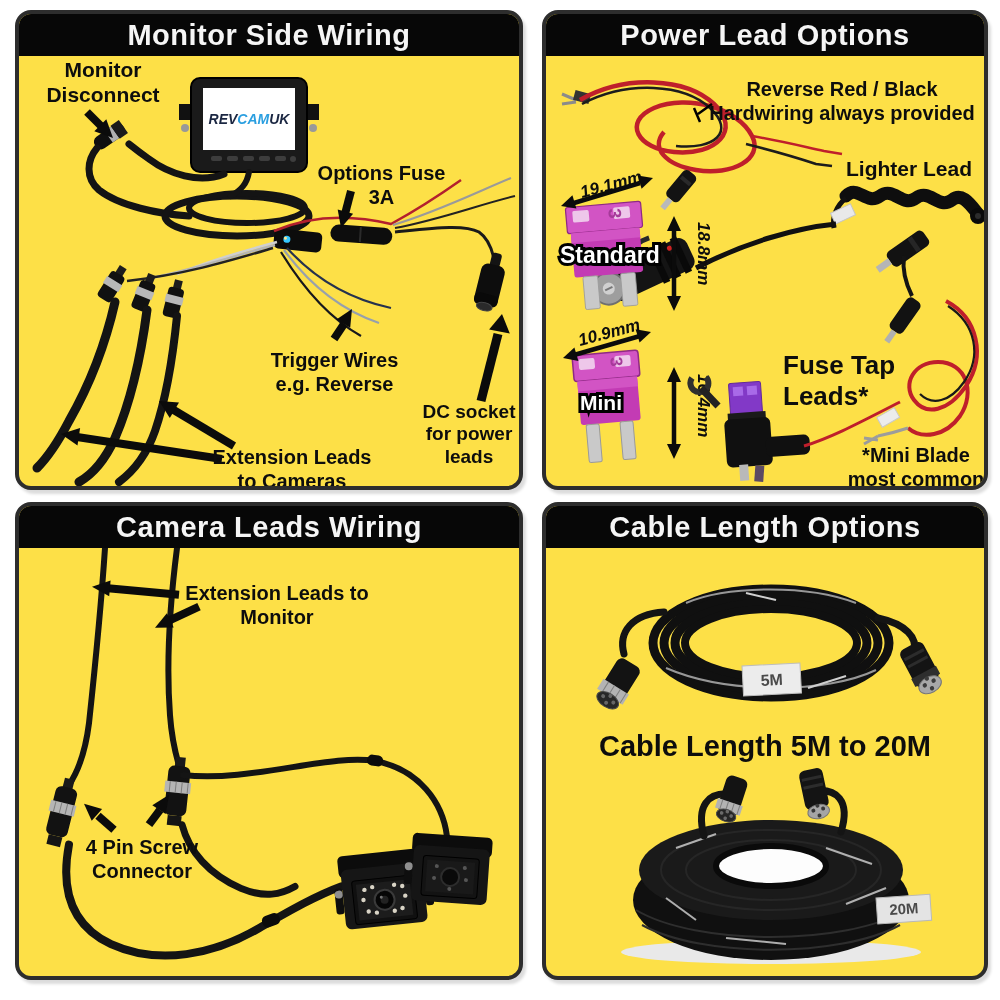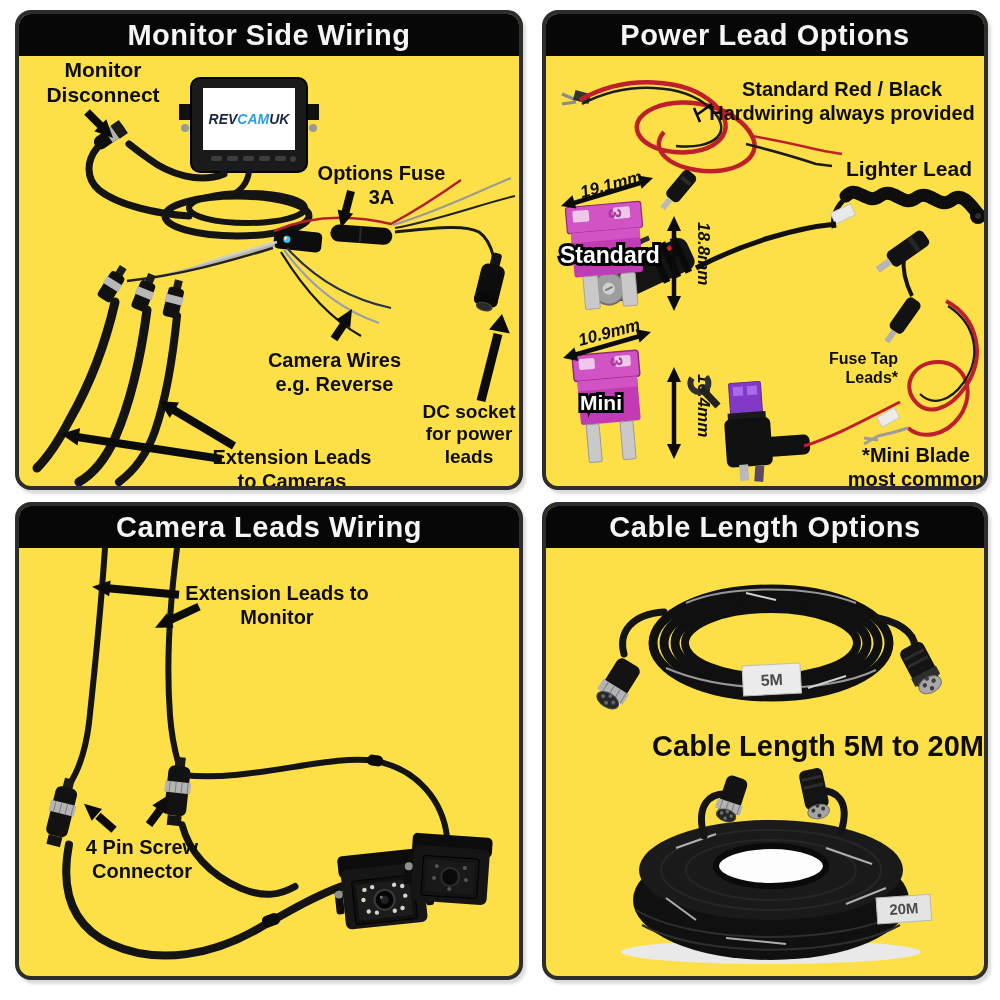--- a/index.html
+++ b/index.html
@@ -28,21 +28,21 @@
   }
   .panel-body { position:relative; width:100%; height:calc(100% - 42px); }
   .illus { position:absolute; left:0; top:0; width:100%; height:100%; z-index:1; }
   .label {
     position:absolute; z-index:2;
     font-weight:bold; color:#0d0d0d;
     white-space:pre-line; text-align:center; line-height:1.18;
   }
   .caption {
     position:absolute; z-index:2; width:100%;
-    font-weight:bold; color:#0d0d0d; text-align:right;
+    font-weight:bold; color:#0d0d0d; text-align:center;
   }
   .wire  { fill:none; stroke:#141414; stroke-linecap:round; }
   .arrow-shaft { stroke:#0b0b0b; fill:none; }
   .arrow-head  { fill:#0b0b0b; stroke:none; }
   .dim   { font-weight:bold; font-style:italic; font-size:17px; fill:#0d0d0d; }
   .overlayname { font-weight:bold; fill:#ffffff; stroke:#000000; stroke-width:6px; paint-order:stroke; }
   .tagtext { font-weight:bold; fill:#4a4a4a; }
   .logo { font-weight:bold; font-style:italic; font-size:14px; }
 </style>
 </head>
@@ -151,21 +151,21 @@
         <polygon class="arrow-head" points="42,378 61.1,372.1 58.5,389.5"></polygon>
       </g>
       <g>
         <line class="arrow-shaft" x1="215" y1="390" x2="153" y2="353" stroke-width="8"></line>
         <polygon class="arrow-head" points="140,345 160,346.6 150.8,362"></polygon>
       </g>
     </svg>
     <div class="label" style="left:8px; top:2px; width:152px; font-size:21px;">Monitor
 Disconnect</div>
     <div class="label" style="left:285px; top:106px; width:155px; font-size:20px;">Options Fuse 3A</div>
-    <div class="label" style="left:243px; top:293px; width:145px; font-size:20px;">Camera Wires
+    <div class="label" style="left:243px; top:293px; width:145px; font-size:20px;">Trigger Wires
 e.g. Reverse</div>
     <div class="label" style="left:183px; top:390px; width:180px; font-size:20px;">Extension Leads
 to Cameras</div>
     <div class="label" style="left:400px; top:345px; width:100px; font-size:19px;">DC socket
 for power
 leads</div>
   </div>
 </section>
 
 <section class="panel panel-tr">
@@ -284,24 +284,24 @@
         <path d="M 402,250 C 430,268 436,300 418,326 C 404,346 386,350 374,338" fill="none" stroke="#191919" stroke-width="2.2"></path>
         <path d="M 362,372 C 350,376 342,378 332,380 M 332,380 l -14,8 M 332,384 l -14,-2" fill="none" stroke="#9c9c9c" stroke-width="3"></path>
         <rect x="332" y="356" width="20" height="11" transform="rotate(-30 342 361)" fill="#ececec" stroke="#c9c9c9"></rect>
         <g transform="translate(370,244) rotate(35)">
           <rect x="-8" y="0" width="16" height="38" rx="5" fill="#121212"></rect>
           <rect x="-3" y="38" width="6" height="13" fill="#b0b0b0"></rect>
         </g>
         <path d="M 366,240 C 360,228 356,215 358,200" fill="none" stroke="#141414" stroke-width="4"></path>
       </g>
     </svg>
-    <div class="label" style="left:150px; top:22px; width:292px; font-size:20px;">Standard Red / Black
+    <div class="label" style="left:150px; top:22px; width:292px; font-size:20px;">Reverse Red / Black
 Hardwiring always provided</div>
     <div class="label" style="left:298px; top:101px; width:130px; font-size:21px;">Lighter Lead</div>
-    <div class="label" style="left:237px; top:294px; width:115px; font-size:16px; text-align:right;">Fuse Tap
+    <div class="label" style="left:237px; top:294px; width:115px; font-size:26px; text-align:left;">Fuse Tap
 Leads*</div>
     <div class="label" style="left:300px; top:388px; width:140px; font-size:20px;">*Mini Blade
 most common</div>
   </div>
 </section>
 
 <section class="panel panel-bl">
   <div class="panel-title">Camera Leads Wiring</div>
   <div class="panel-body">
     <svg class="illus" viewBox="0 0 500 430" preserveAspectRatio="none">

